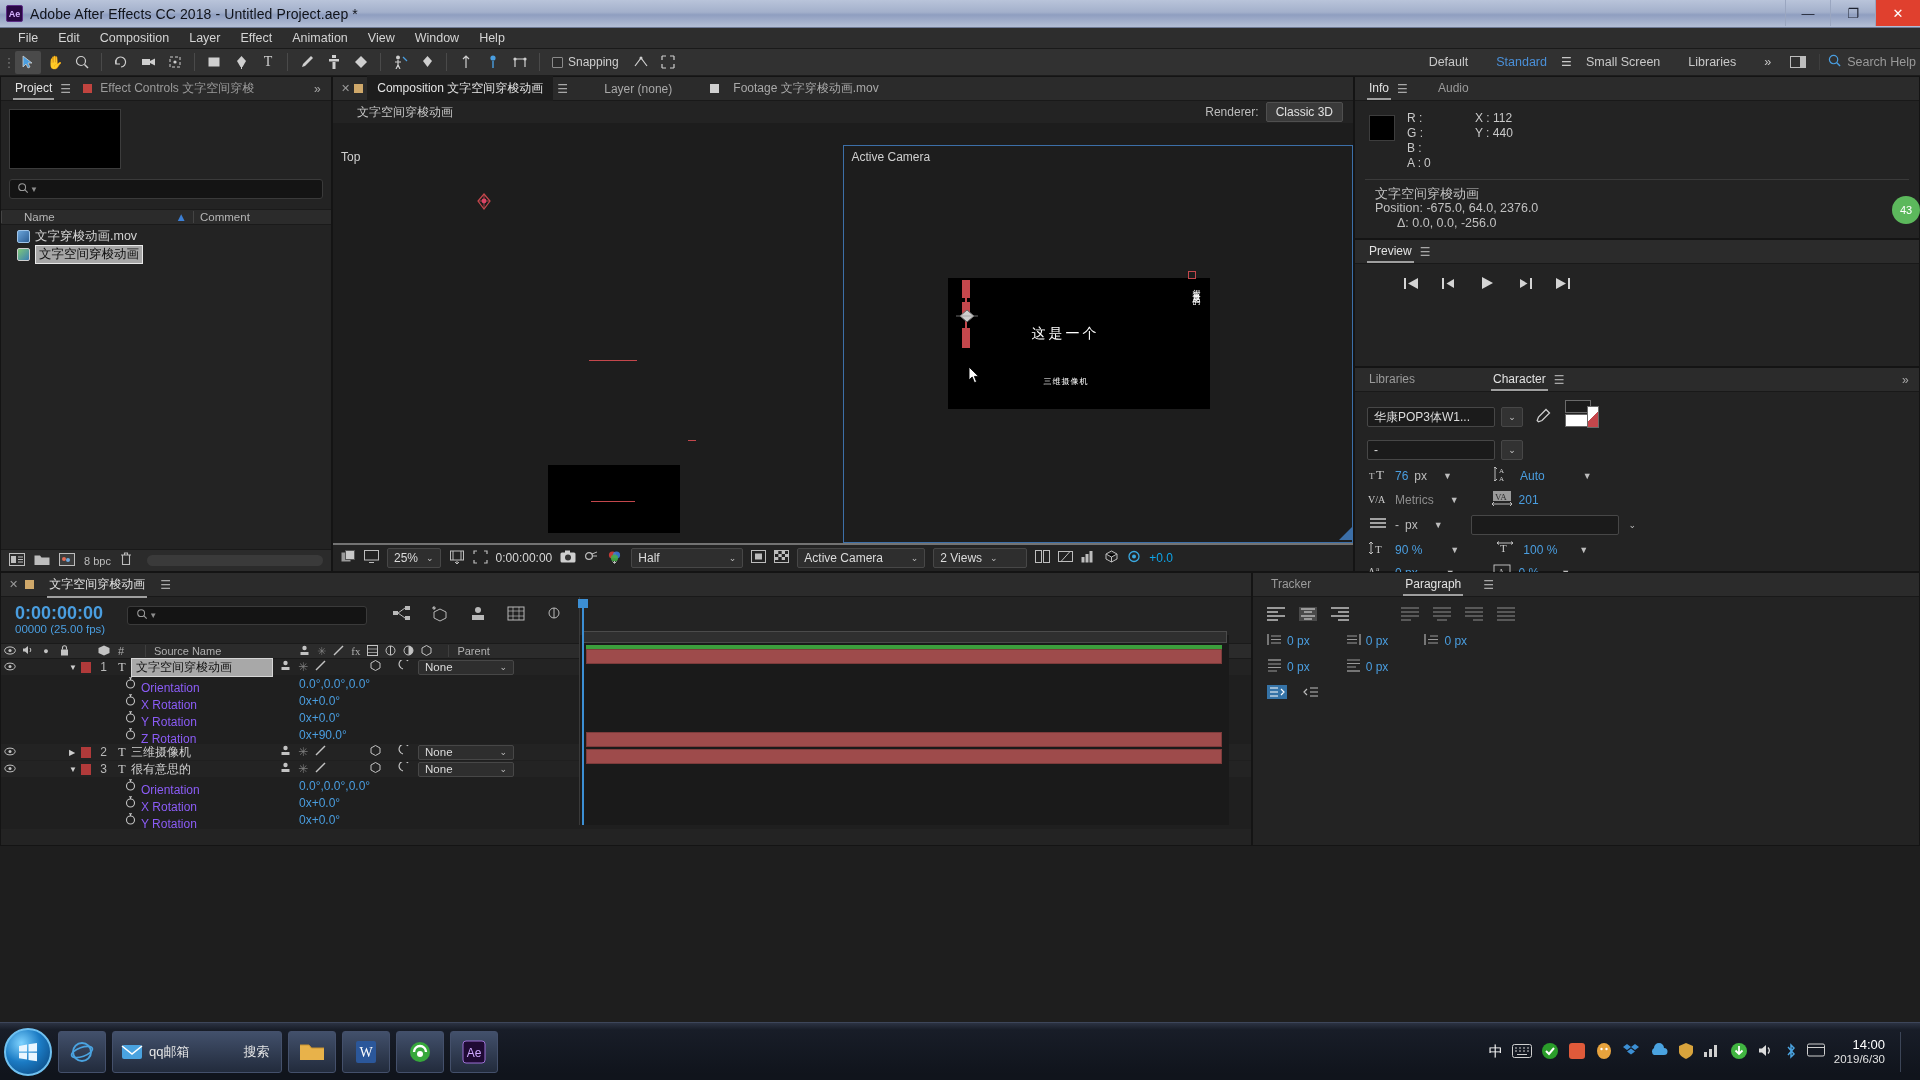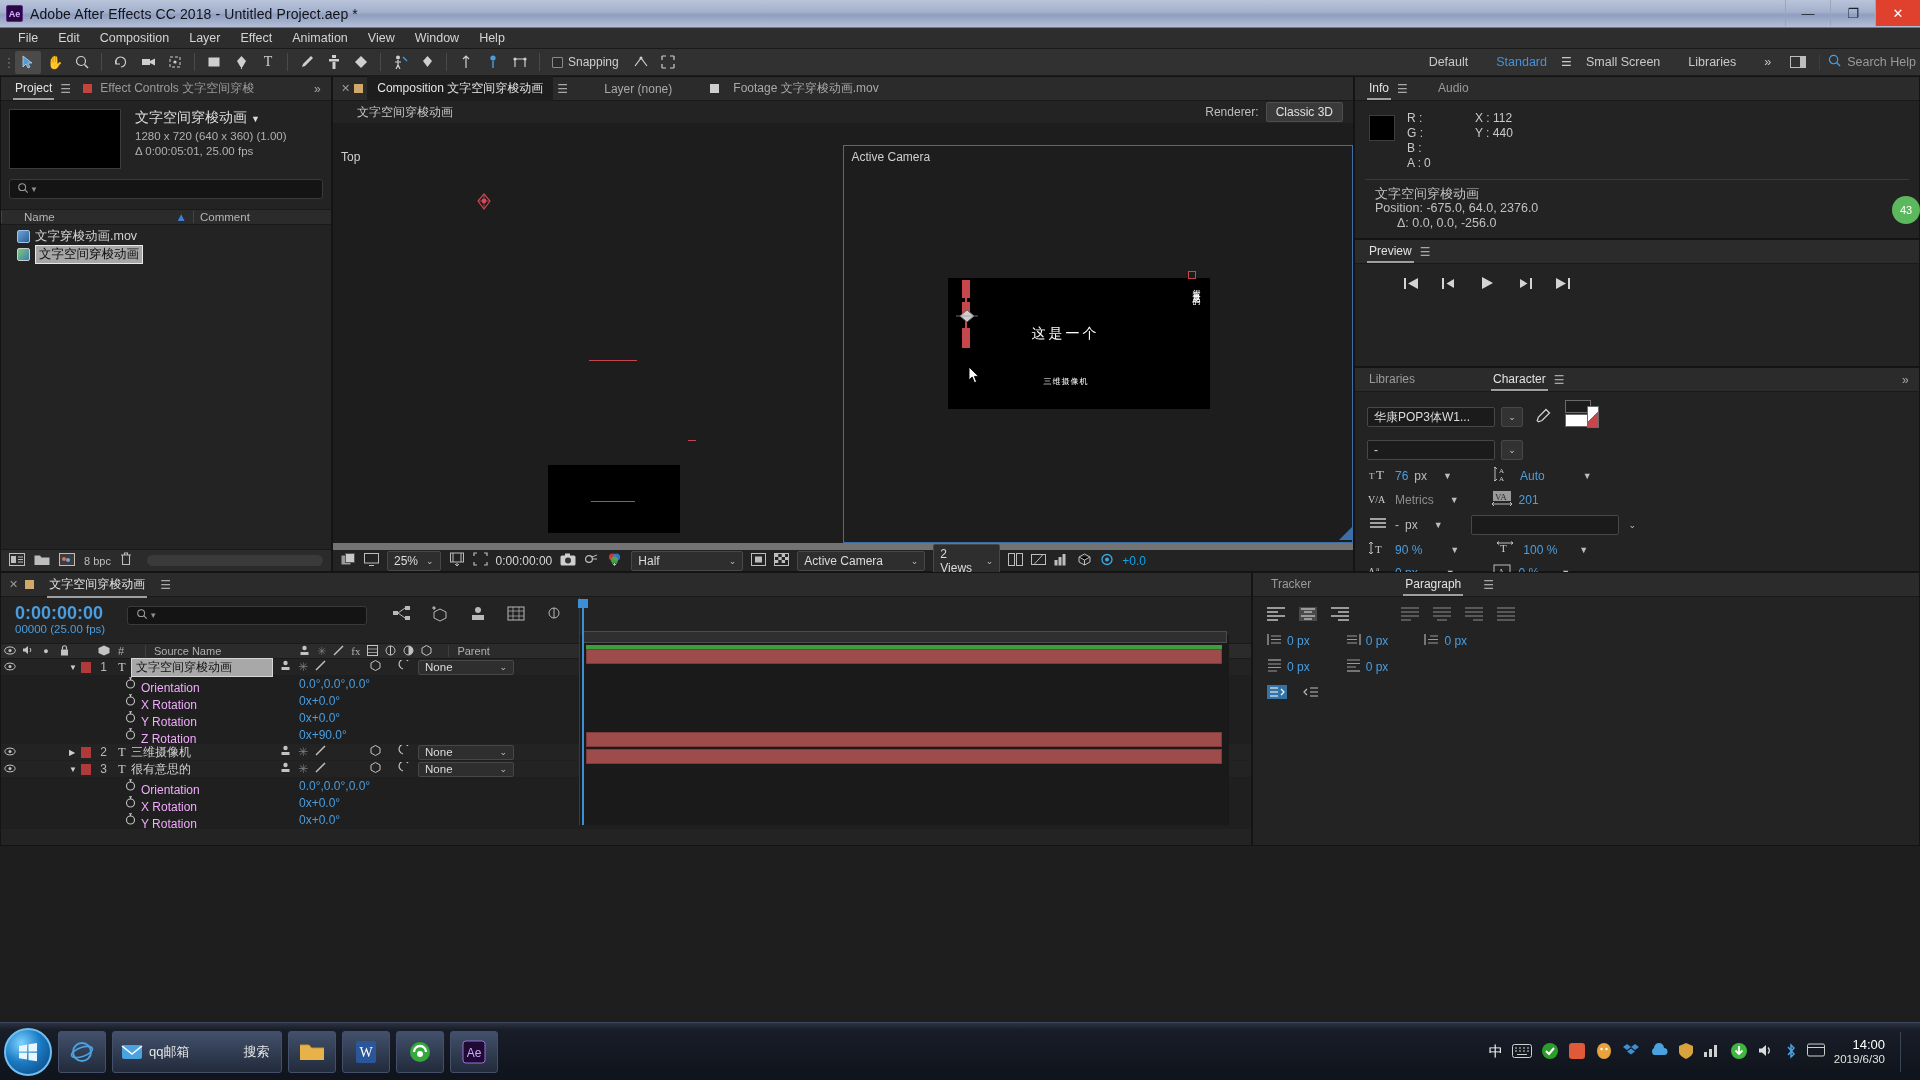--- a/index.html
+++ b/index.html
@@ -95,21 +95,21 @@
   .sq { width:9px; height:9px; display:inline-block;}
   .comp-sub { height:22px; display:flex; align-items:center; padding-left:24px; gap:8px; background:#232323;}
   .rend { margin-left:auto; margin-right:10px; display:flex; align-items:center; gap:7px; font-size:12px; color:#bdbdbd;}
   .rend-val { background:#3a3a3a; border:1px solid #4f4f4f; padding:2px 9px; border-radius:2px; color:#e0e0e0;}
   .views { position:absolute; left:0; top:68px; right:0; bottom:28px; display:flex; }
   .view { position:relative; flex:1; background:#1d1d1d; }
   .view + .view { border-left:1px solid #3c6fa8; }
   .view-label { position:absolute; left:8px; top:5px; font-size:12px; color:#d0d0d0;}
   .view.act { outline:1px solid #3c6fa8; outline-offset:-1px;}
   .comp-foot { position:absolute; left:0; bottom:0; width:100%; height:28px; background:#232323;
-               border-top:7px solid #737373; display:flex; align-items:center; gap:8px; padding-left:8px; color:#c6c6c6; font-size:12px;}
+               border-top:2px solid #737373; display:flex; align-items:center; gap:8px; padding-left:8px; color:#c6c6c6; font-size:12px;}
   .ffield { background:#2e2e2e; border:1px solid #474747; border-radius:2px; padding:2px 6px;
             display:flex; align-items:center; gap:8px; color:#dcdcdc;}
   .caret { font-size:9px; color:#bdbdbd;}
   .vsep { width:1px; height:16px; background:#3e3e3e; }
 
   
   .blackrect { position:absolute; background:#000; }
   .redline { position:absolute; background:#c4474c; height:1px; }
   .cn-text { color:#fff; font-family:"DejaVu Sans","Liberation Sans",sans-serif; }
 
@@ -151,21 +151,21 @@
   .tl-tools { margin-left:26px; margin-top:3px; display:flex; gap:20px; color:#b9b9b9; font-size:14px;}
   .colbar { height:16px; background:#2b2b2b; border-top:1px solid #1a1a1a; border-bottom:1px solid #1a1a1a;
             display:flex; align-items:center; font-size:11px; color:#b0b0b0;}
   .lrow { height:17px; display:flex; align-items:center; font-size:12px; color:#d0d0d0;
           border-bottom:1px solid #1f1f1f; }
   .prow2 { background:#1f1f1f; }
   .eye { width:18px; text-align:center; color:#c3c3c3; font-size:9px;}
   .lcolor { width:10px; height:11px; background:#b03a3a; }
   .lnum { width:22px; text-align:right; padding-right:6px; color:#b9b9b9;}
   .lname-edit { border:1px solid #d5d5d5; background:#a8a8a8; color:#111; padding:0 4px; }
-  .propname { color:#f0abfc;margin-top:8px;}
+  .propname { color:#8b5cf6;margin-top:8px;}
   .propval { color:#4a9ee0;}
   .tickno { position:absolute; top:6px; font-size:11px; color:#b6b6b6;}
   .bar { position:absolute; height:15px; background:#9e4b4b; border:1px solid #7d3b3b;}
   .greenbar { position:absolute; height:4px; background:#3c9e3c; }
   .tl-foot { position:absolute; left:0; bottom:0; width:100%; height:20px; background:#2b2b2b;
              border-top:1px solid #191919; display:flex; align-items:center; gap:9px; padding-left:8px; color:#c0c0c0; font-size:11.5px;}
   .tsw { margin-left:290px; background:#353535; border:1px solid #4a4a4a; padding:1px 10px; border-radius:2px; color:#ccc;}
 
   
   #tracker { left:1252px; top:572px; width:668px; height:274px; }
@@ -366,28 +366,20 @@
     <div class="ptabs">
       <div class="ptab active">Project</div>
       <span class="hamb" style="color:#a8a8a8">☰</span>
       <span class="sq" style="background:#c1443f;margin-left:12px"></span>
       <div class="ptab">Effect Controls 文字空间穿梭</div>
       <span class="hamb" style="margin-left:auto;margin-right:6px;color:#a8a8a8">»</span>
     </div>
 
     <div class="proj-head">
       <div class="proj-thumb"></div>
-      <div class="proj-meta">
-        <div class="proj-name">
-          <span>文字空间穿梭动画</span>
-          <span style="font-size:9px">▼</span>
-        </div>
-        <div class="proj-sub">1280 x 720  (640 x 360) (1.00)</div>
-        <div class="proj-sub">Δ 0:00:05:01, 25.00 fps</div>
-      </div>
     </div>
 
     <div class="searchbar">
       <span>
         <svg width="12" height="12" viewBox="0 0 14 14">
             <circle cx="6" cy="6" r="4" fill="none" stroke="#9a9a9a" stroke-width="1.2"></circle>
             <path d="M9 9 L12.5 12.5" stroke="#9a9a9a" stroke-width="1.3"></path>
           </svg>
       </span>
       <span style="font-size:8px;margin-left:1px">▼</span>
@@ -582,21 +574,21 @@
             <rect x="4.4" y="4" width="3.3" height="3" fill="#bdbdbd"></rect>
             <rect x="11" y="4" width="3.3" height="3" fill="#bdbdbd"></rect>
             <rect x="1" y="7" width="3.3" height="3" fill="#bdbdbd"></rect>
             <rect x="7.7" y="7" width="3.3" height="3" fill="#bdbdbd"></rect>
           </svg>
       </span>
       <span class="ffield" style="width:128px;justify-content:space-between">
         <span>Active Camera</span>
         <span class="caret">⌄</span>
       </span>
-      <span class="ffield" style="width:67px;justify-content:flex-start">
+      <span class="ffield" style="width:94px;justify-content:flex-start">
         <span>2 Views</span>
         <span class="caret">⌄</span>
       </span>
       <span>
         <svg width="15" height="13" viewBox="0 0 15 13">
             <rect x="0.5" y="0.5" width="6" height="12" fill="none" stroke="#bdbdbd"></rect>
             <rect x="8.5" y="0.5" width="6" height="12" fill="none" stroke="#bdbdbd"></rect>
           </svg>
       </span>
       <span>

